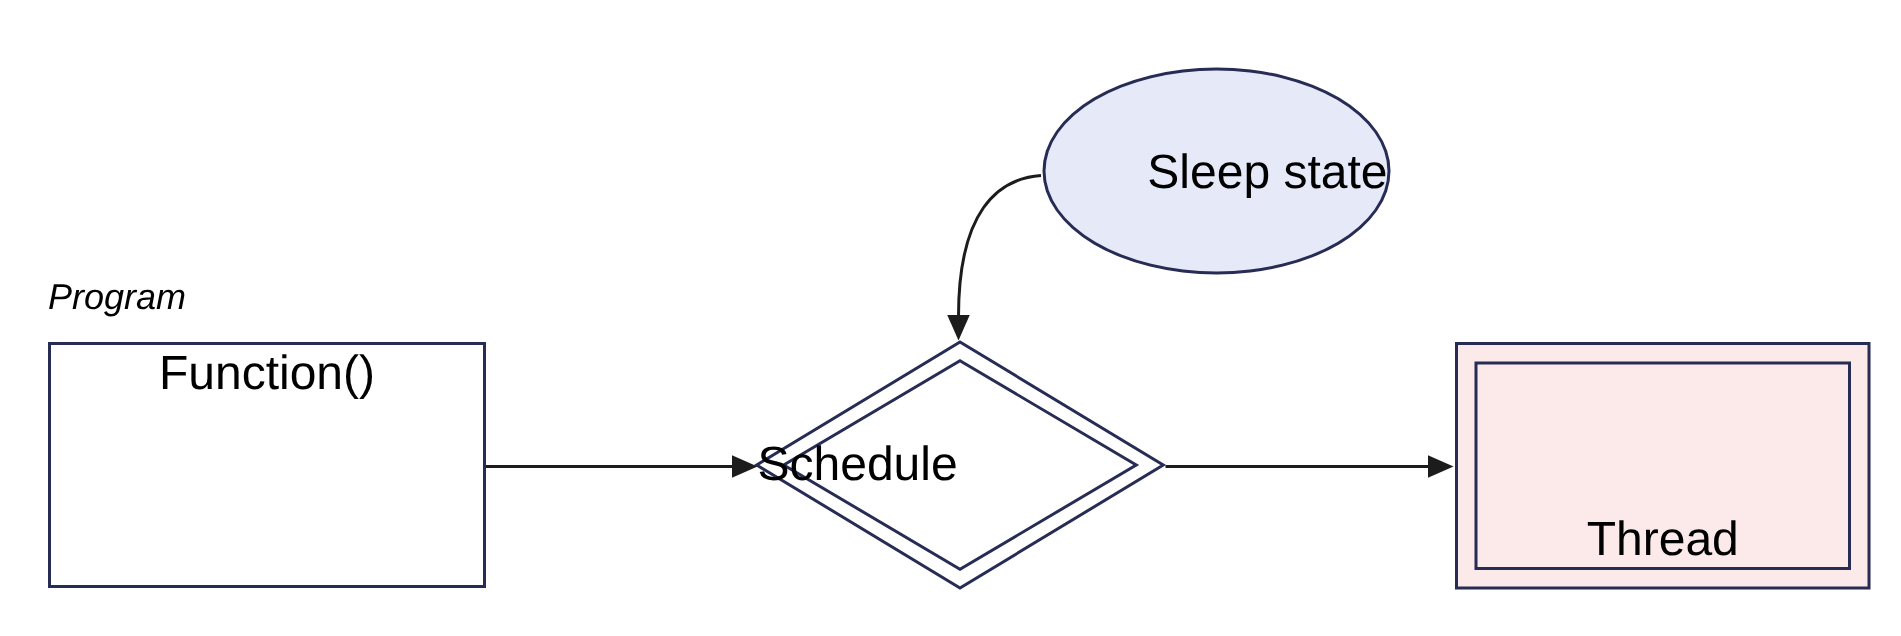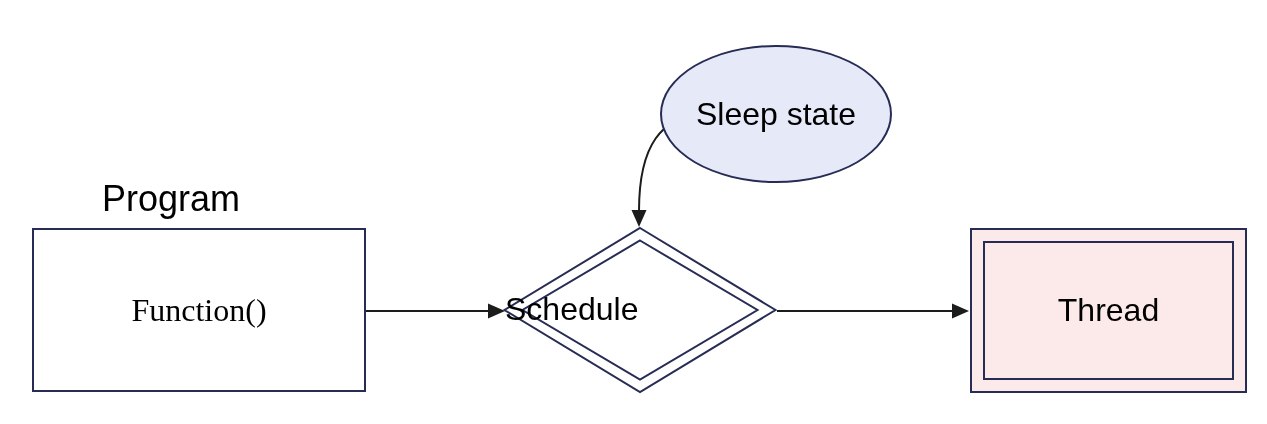--- a/index.html
+++ b/index.html
@@ -26,52 +26,51 @@
   .node-label {
     font-size: 32px;
     color: var(--text, #000000);
     white-space: nowrap;
   }
   .floating-label {
     position: absolute;
     left: 32px;
     top: 183px;
     width: 278px;
-    text-align: center;
-    font-size: 36px;
+    font-size: 24px;
     line-height: 32px;
     color: var(--text, #000000);
+    font-style: italic;
   }
   .function-box {
     position: absolute;
     left: 32px;
     top: 228px;
-    width: 334px;
+    width: 292px;
     height: 164px;
     box-sizing: border-box;
     border: 2px solid var(--shape-border, #272c55);
     background: var(--node-fill, #ffffff);
     display: flex;
-    align-items: center;
+    align-items: flex-start;
     justify-content: center;
-    font-family: Liberation Serif, serif;
   }
   .sleep-ellipse {
     position: absolute;
-    left: 660px;
+    left: 695px;
     top: 45px;
     width: 232px;
     height: 138px;
     box-sizing: border-box;
     border: 2px solid var(--shape-border, #272c55);
     border-radius: 50%;
     background: var(--sleep-fill, #e6e9f8);
     display: flex;
     align-items: center;
-    justify-content: center;
+    justify-content: flex-end;
   }
   .schedule-label {
     position: absolute;
     left: 505px;
     top: 293px;
     width: 271px;
     height: 32px;
     line-height: 32px;
     text-align: left;
   }
@@ -87,21 +86,21 @@
   }
   .thread-inner {
     position: absolute;
     left: 11px;
     top: 11px;
     right: 11px;
     bottom: 11px;
     border: 2px solid var(--shape-border, #272c55);
     background: var(--thread-fill, #fce9ea);
     display: flex;
-    align-items: center;
+    align-items: flex-end;
     justify-content: center;
   }
   .diamond-outer {
     fill: var(--node-fill, #ffffff);
     stroke: var(--shape-border, #272c55);
     stroke-width: 2;
   }
   .diamond-inner {
     fill: none;
     stroke: var(--shape-border, #272c55);

